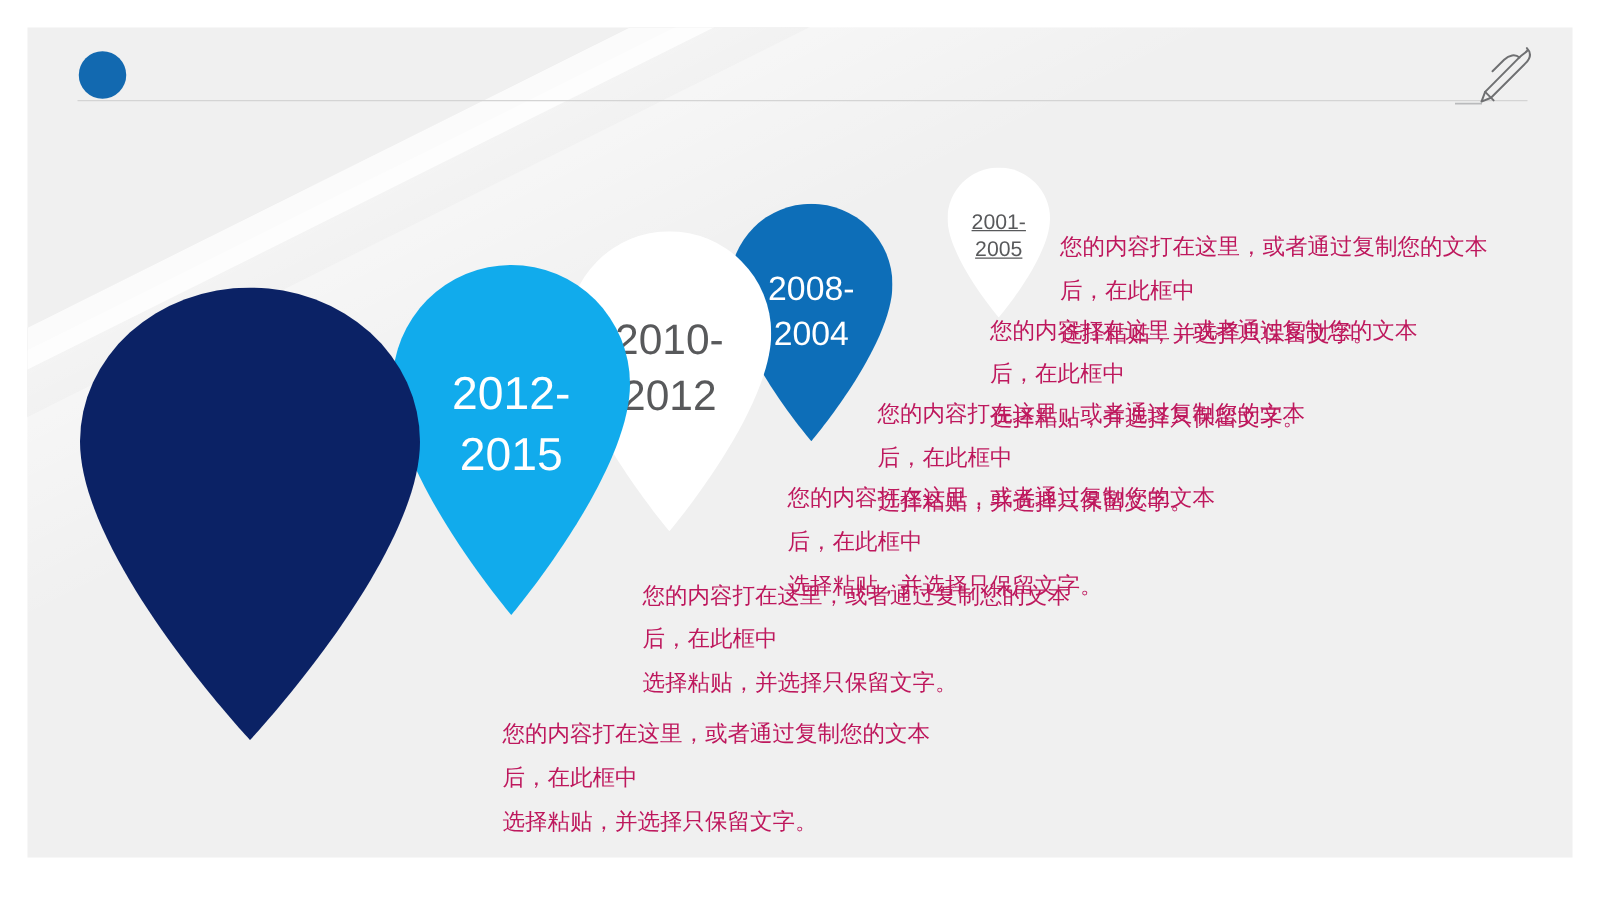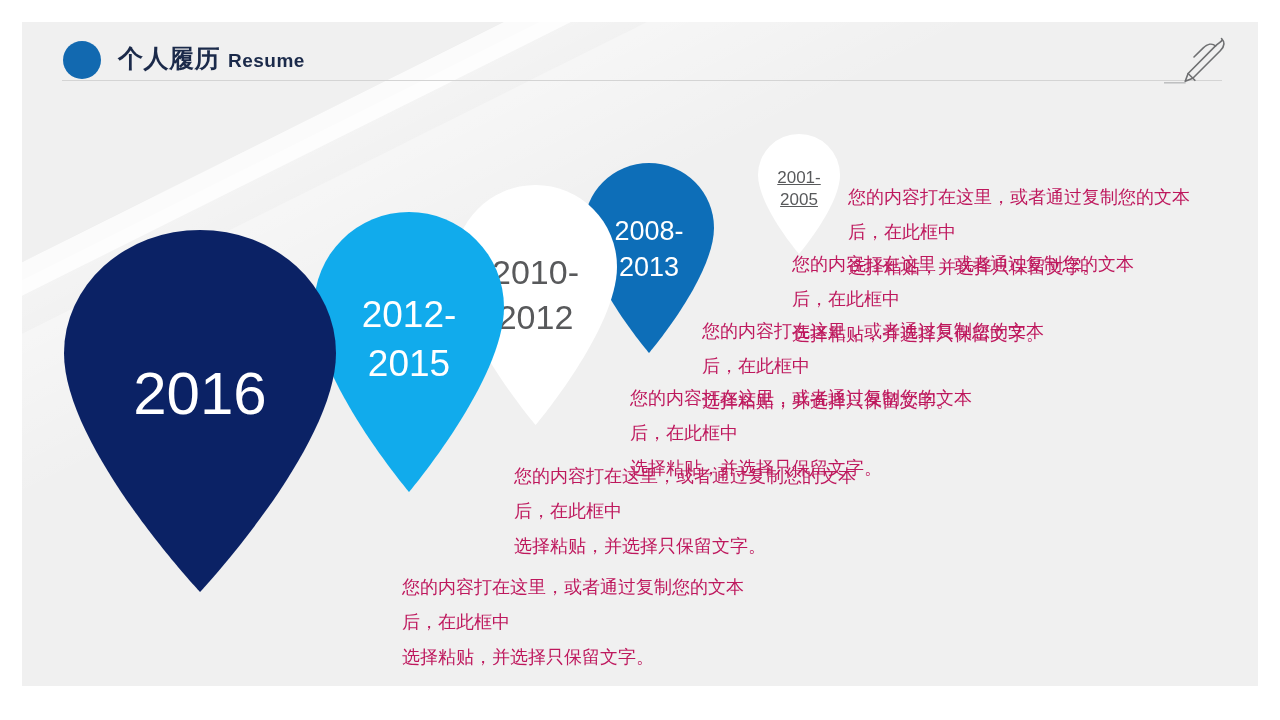--- a/index.html
+++ b/index.html
@@ -171,23 +171,20 @@
 <body>
 
 <div id="slide">
 
   <div class="ribbon-shadow"></div>
   <div class="ribbon-white"></div>
   <div class="ribbon-fade"></div>
 
   <div id="header">
     <div class="header-dot"></div>
-    <div class="header-title">
-      <span class="cn">个人履历</span><span class="en">Resume</span>
-    </div>
     <div class="header-rule"></div>
     <svg class="pen-icon" viewBox="0 0 72 62">
       <g fill="none" stroke="#6f7072" stroke-width="1.6" stroke-linejoin="round" stroke-linecap="round">
         <path d="M57.5 6.5 c3.6 3.6 3.0 8.0 -1.2 12.2 L28.8 46.2 l-7.6 3.1 2.9 -7.8 L51.5 13.9 c4.2 -4.2 8.2 -5.0 6.0 -7.4 z"></path>
         <path d="M24.1 41.5 l6.8 6.8"></path>
         <path d="M51.6 14.0 c-3.4 -3.1 -8.3 -2.0 -12.3 1.8 L30 25.0"></path>
       </g>
       <path d="M0 50.8 L21.6 50.8" fill="none" stroke="#b9babc" stroke-width="1.4"></path>
     </svg>
   </div>
@@ -199,21 +196,21 @@
     <div class="pin-label">2001-
 2005</div>
   </div>
 
 
   <div class="pin" id="pin-2008">
     <svg class="pin-body" viewBox="0 0 100 147" preserveAspectRatio="none">
       <path d="M50 147 C50 147 0 88 0 50 A50 50 0 1 1 100 50 C100 88 50 147 50 147 Z" fill="#0d6eb8"></path>
     </svg>
     <div class="pin-label">2008-
-2013</div>
+2004</div>
   </div>
 
   <div class="pin" id="pin-2010">
     <svg class="pin-body" viewBox="0 0 100 147" preserveAspectRatio="none">
       <path d="M50 147 C50 147 0 88 0 50 A50 50 0 1 1 100 50 C100 88 50 147 50 147 Z" fill="#ffffff"></path>
     </svg>
     <div class="pin-label">2010-
 2012</div>
   </div>
 
@@ -222,21 +219,20 @@
       <path d="M50 147 C50 147 0 88 0 50 A50 50 0 1 1 100 50 C100 88 50 147 50 147 Z" fill="#11abec"></path>
     </svg>
     <div class="pin-label">2012-
 2015</div>
   </div>
 
   <div class="pin" id="pin-2016">
     <svg class="pin-body" viewBox="0 0 100 147" preserveAspectRatio="none">
       <path d="M50 147 C50 147 0 88 0 50 A50 50 0 1 1 100 50 C100 88 50 147 50 147 Z" fill="#0b2265"></path>
     </svg>
-    <div class="pin-label">2016</div>
   </div>
 
   <div class="desc" id="desc-0">您的内容打在这里，或者通过复制您的文本后，在此框中
 选择粘贴，并选择只保留文字。</div>
   <div class="desc" id="desc-1">您的内容打在这里，或者通过复制您的文本后，在此框中
 选择粘贴，并选择只保留文字。</div>
   <div class="desc" id="desc-2">您的内容打在这里，或者通过复制您的文本后，在此框中
 选择粘贴，并选择只保留文字。</div>
   <div class="desc" id="desc-3">您的内容打在这里，或者通过复制您的文本后，在此框中
 选择粘贴，并选择只保留文字。</div>

